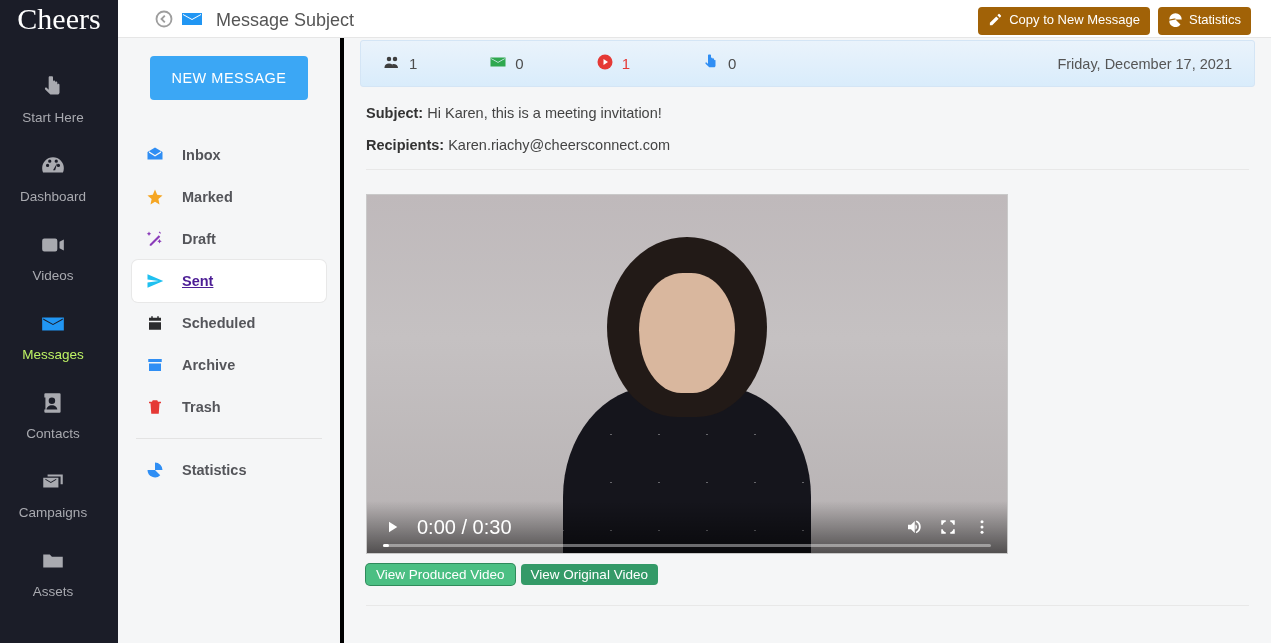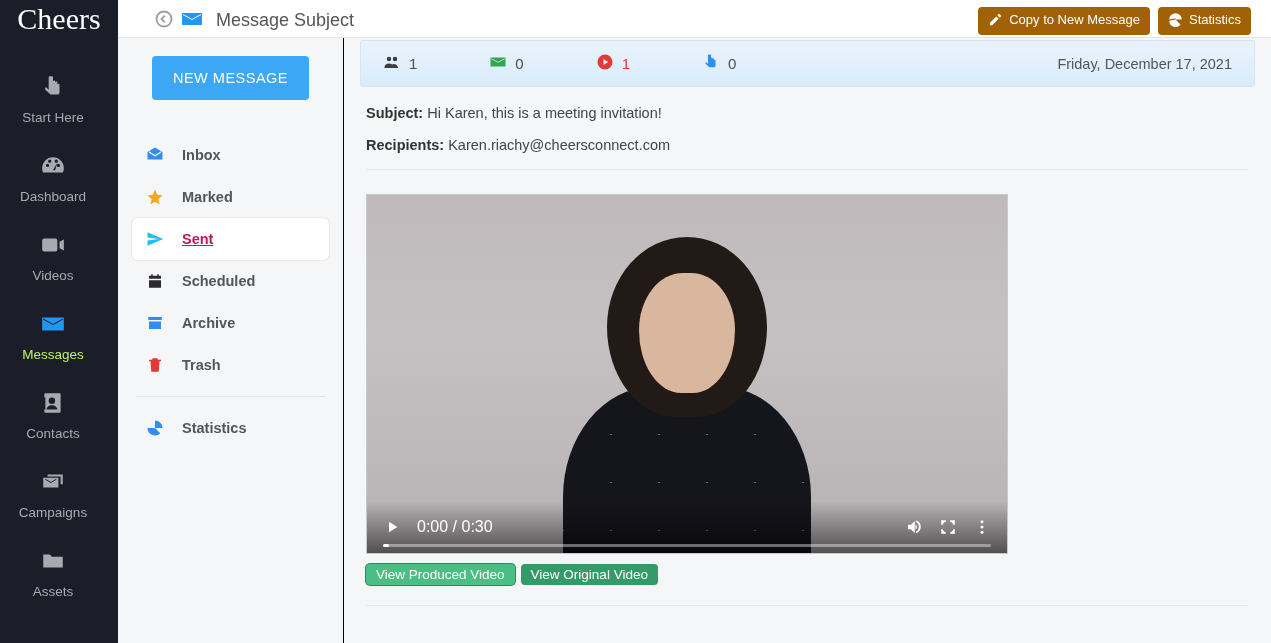--- a/index.html
+++ b/index.html
@@ -38,34 +38,34 @@
     background:#a16207; color:#fff; border:none; border-radius:4px;
     padding:5px 10px; font-size:13px; cursor:pointer; display:inline-flex;
     gap:6px;
   }
   .btn-blue svg { width:15px; height:15px; }
   .topbar-right { margin-left:auto; display:flex; gap:8px; }
 
   .content-row { flex:1; display:flex; min-height:0; }
   .col-left {
     width:226px; padding:18px 14px; background:#f5f6f7;
-    border-right:1px solid #000000; display:flex; flex-direction:column; align-items:center;
+    border-right:4px solid #000000; display:flex; flex-direction:column; align-items:center;
   }
   .new-msg-btn {
     background:#3ba7f5; color:#ffffff; border:none; border-radius:4px;
     font-size:14.5px; letter-spacing:.5px; font-weight:500;
     padding:14px 21px; cursor:pointer; margin-bottom:34px;
   }
   .folders { width:100%; }
   .folder {
     display:flex; align-items:center; gap:18px;
     padding:12px 14px; font-size:14.5px; color:#54555a; font-weight:600;
     cursor:pointer; border-radius:6px;
   }
-  .folder.active { background:#ffffff; color:#be185d; box-shadow:0 0 0 1px #e8e8e8;text-decoration:underline; }
+  .folder.active { background:#ffffff; color:#4c1d95; box-shadow:0 0 0 1px #e8e8e8;text-decoration:underline; }
   .folder .fi { width:18px; height:18px; display:flex; align-items:center; justify-content:center; }
   .folder .fi svg { width:18px; height:18px; display:block; }
   .divider { height:1px; background:#e3e3e3; margin:10px 4px; }
 
   .col-right {
     flex:1; padding:0 16px 0 16px; overflow:auto; background:#f5f6f7;
   }
   .stats-strip {
     background:linear-gradient(#eaf3fb,#d9ecfb);
     border:1px solid #d4e5f5; border-radius:3px;
@@ -118,21 +118,21 @@
     background:repeating-linear-gradient(45deg,#a6887c 0 4px,#c5a99a 4px 8px);
     border-radius:10px 10px 0 0;
   }
   .controls {
     position:absolute; left:0; right:0; bottom:0; height:52px;
     background:linear-gradient(to top, rgba(0,0,0,.55), rgba(0,0,0,0));
     display:flex; align-items:center; padding:0 16px; gap:16px; color:#fff;
   }
   .ctrl-btn { background:none; border:none; color:#fff; cursor:pointer; display:flex; align-items:center; }
   .ctrl-btn svg { width:18px; height:18px; fill:#fff; }
-  .time-text { font-size:16px; font-weight:500; color:#fff; }
+  .time-text { font-size:20px; font-weight:500; color:#fff; }
   .spacer { flex:1; }
   .progress {
     position:absolute; left:16px; right:16px; bottom:6px; height:3px;
     background:rgba(255,255,255,.4); border-radius:2px;
   }
   .progress .bar { height:100%; width:1%; background:#fff; border-radius:2px; }
 
   .pill-row { display:flex; gap:6px; padding:10px 6px 16px 6px; }
   .pill {
     background:#349a68; color:#fff; border:none; border-radius:4px;
@@ -267,20 +267,28 @@
             </span>
             <span>Inbox</span>
           </div>
           <div class="folder">
             <span class="fi" style="color:#f5a623">
               <svg viewBox="0 0 24 24" fill="currentColor">
                   <path d="M12 2l2.9 6.9L22 10l-5.5 4.8L18 22l-6-3.6L6 22l1.5-7.2L2 10l7.1-1.1L12 2z"></path>
                 </svg>
             </span>
             <span>Marked</span>
+          </div>
+          <div class="folder">
+            <span class="fi" style="color:#8a3ab9">
+              <svg viewBox="0 0 24 24" fill="currentColor">
+                  <path d="M5 19l12-12 2 2L7 21H5v-2zm14-14l-2-2 1-1 2 2-1 1zM4 8l1-2 2-1-2-1-1-2-1 2-2 1 2 1 1 2zm14 10l1-2 2-1-2-1-1-2-1 2-2 1 2 1 1 2z"></path>
+                </svg>
+            </span>
+            <span>Draft</span>
           </div>
           <div class="folder active">
             <span class="fi" style="color:#1fc0f0">
               <svg viewBox="0 0 24 24" fill="currentColor">
                   <path d="M2 21l21-9L2 3v7l15 2-15 2v7z"></path>
                 </svg>
             </span>
             <span>Sent</span>
           </div>
           <div class="folder">

